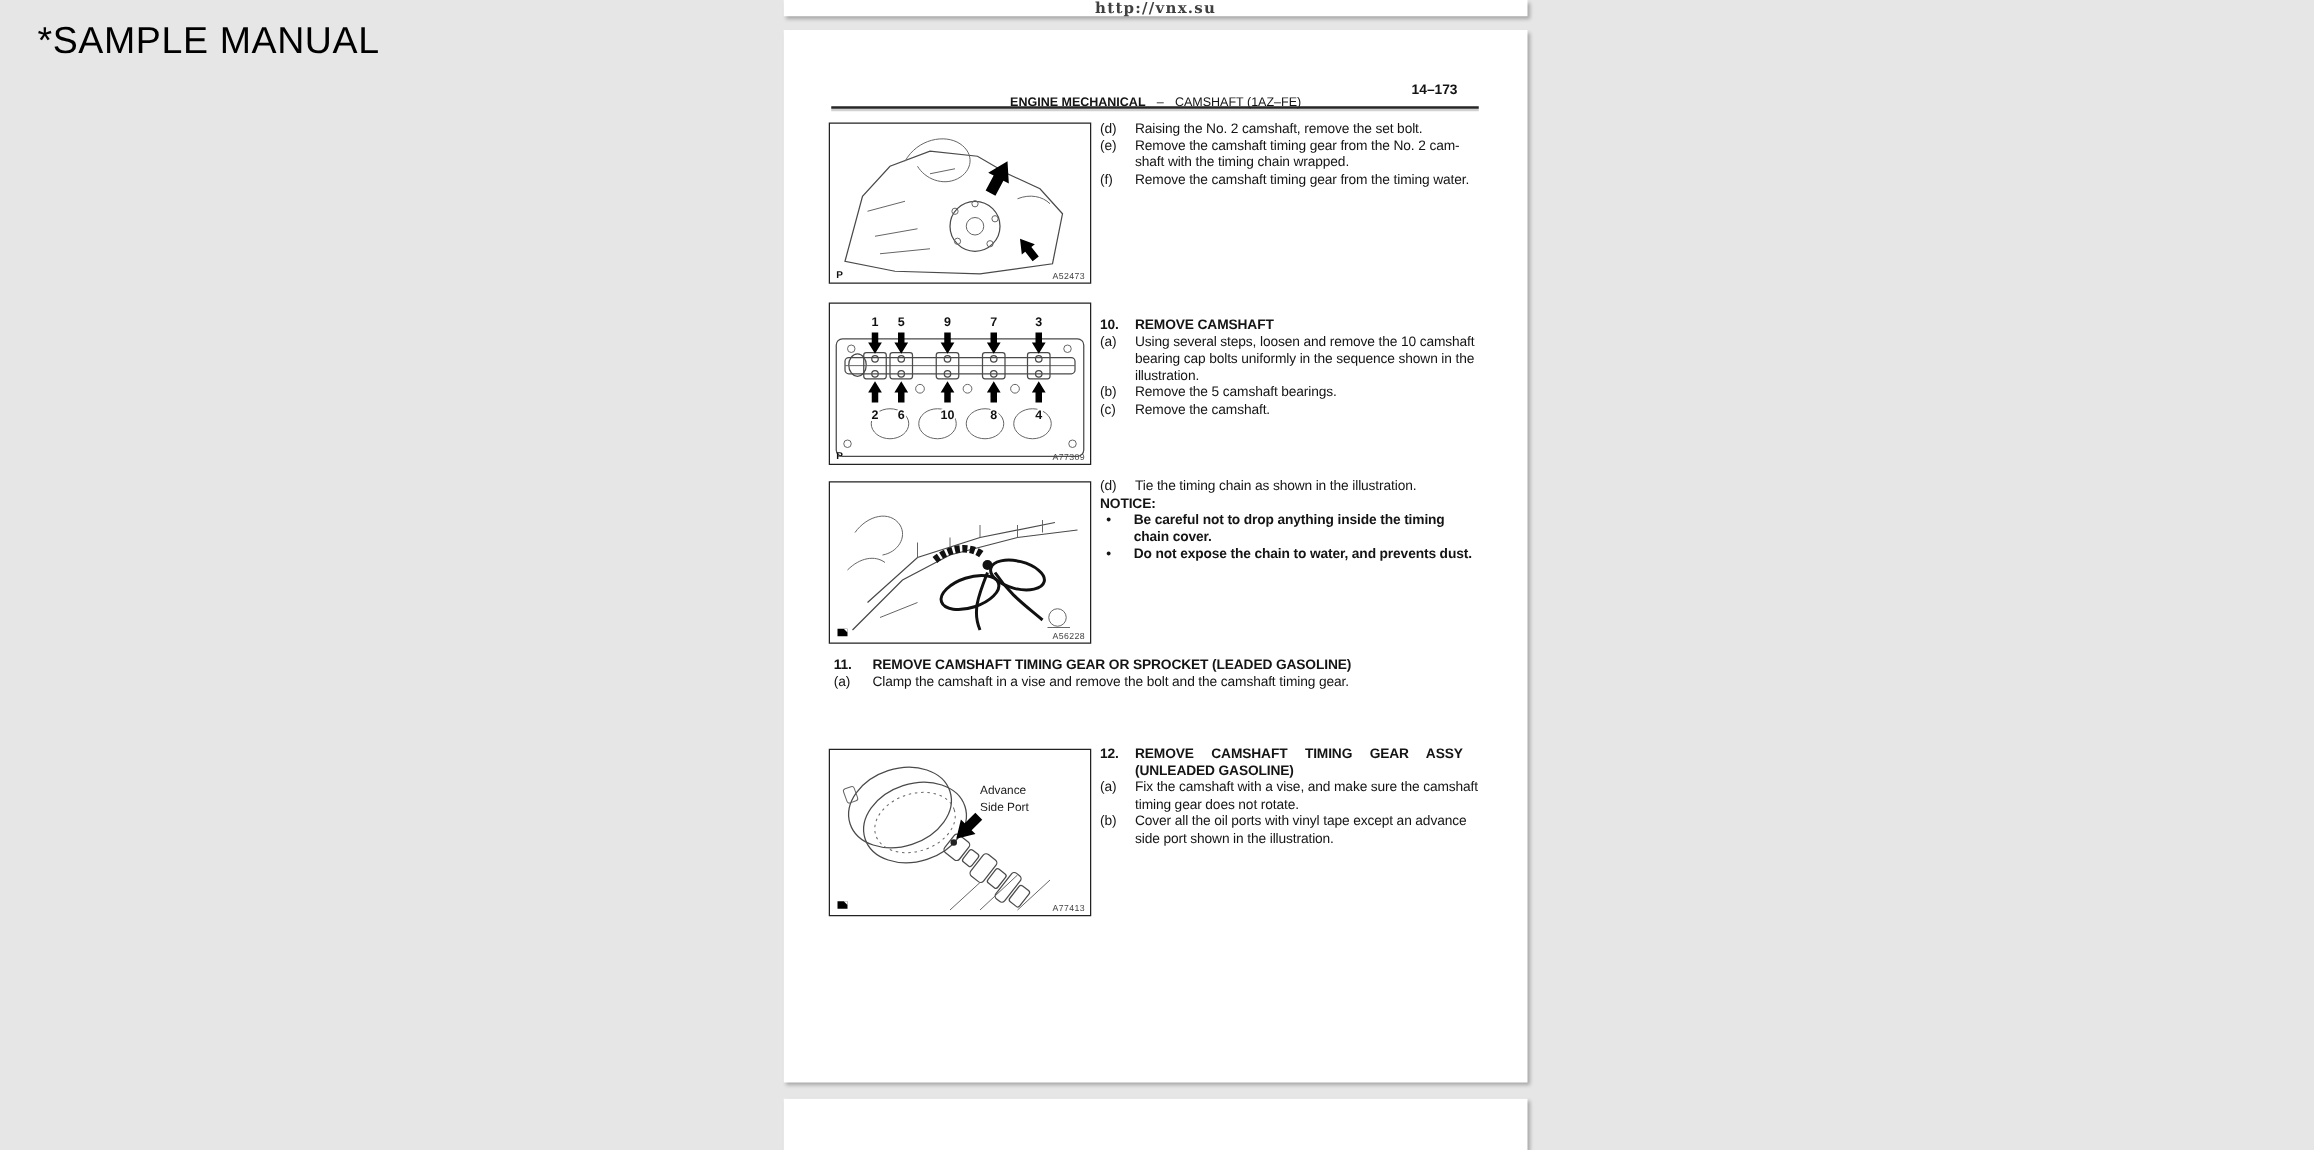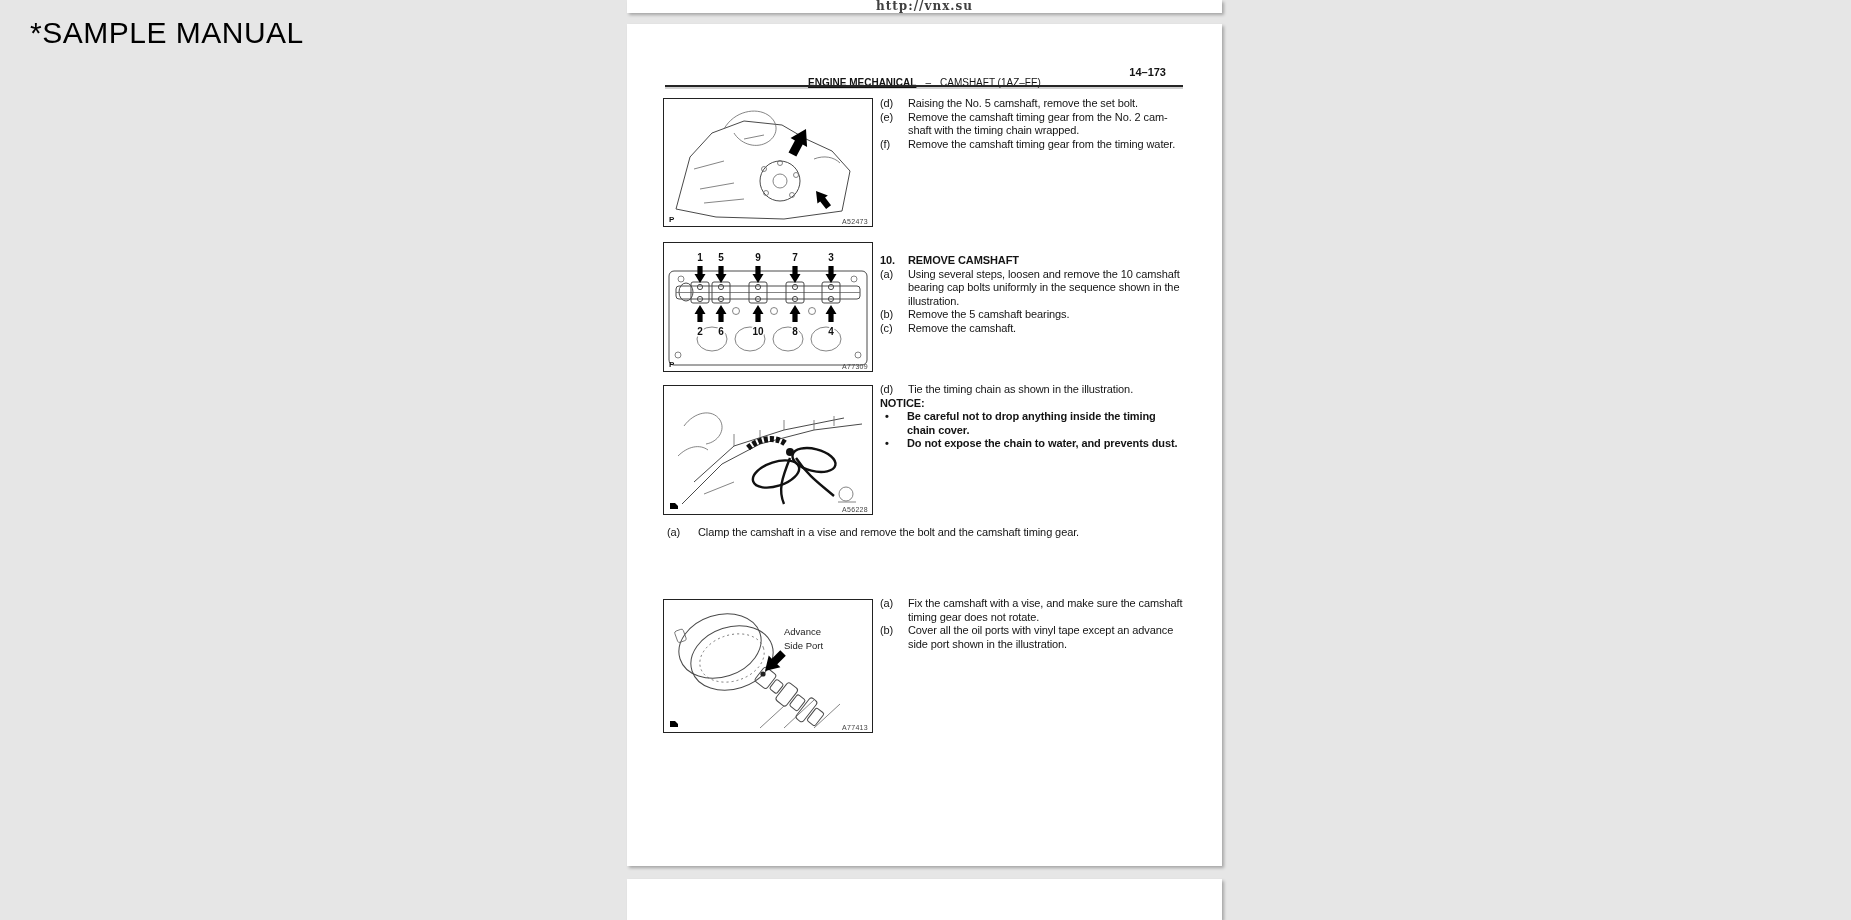--- a/index.html
+++ b/index.html
@@ -29,21 +29,21 @@
 
   
   .pageno{
     position:absolute;top:42px;right:56px;
     font-size:11px;font-weight:bold;
   }
   .runhead{
     position:absolute;top:53px;left:0;width:100%;
     text-align:center;font-size:10px;white-space:pre;
   }
-  .runhead .sec{font-weight:bold;text-decoration:underline;}
+  .runhead .sec{font-weight:bold;}
   .runhead .dash{margin:0 9px;}
   .rule{
     position:absolute;top:61px;left:38px;width:518px;height:2px;
     background:#262626;box-shadow:0 2px 0 rgba(0,0,0,0.18);
   }
 
   
   .fig{
     position:absolute;left:36px;width:210px;border:1px solid #222;
     background:#fff;box-sizing:border-box;
@@ -126,21 +126,21 @@
       <use href="#arw" class="blackfill" transform="translate(142,30) rotate(28) scale(1.7)"></use>
       <use href="#arw" class="blackfill" transform="translate(152,92) rotate(-38) scale(1.2)"></use>
     </svg>
     <span class="corner">P</span>
     <span class="figid">A52473</span>
   </div>
 
   <div class="tcol" style="top:73px;">
     <div class="item">
       <span class="lbl">(d)</span>
-      <span class="txt">Raising the No. 5 camshaft, remove the set bolt.</span>
+      <span class="txt">Raising the No. 2 camshaft, remove the set bolt.</span>
     </div>
     <div class="item">
       <span class="lbl">(e)</span>
       <span class="txt">Remove the camshaft timing gear from the No. 2 cam-
 shaft with the timing chain wrapped.</span>
     </div>
     <div class="item">
       <span class="lbl">(f)</span>
       <span class="txt">Remove the camshaft timing gear from the timing water.</span>
     </div>
@@ -261,20 +261,24 @@
       <span class="txt">Be careful not to drop anything inside the timing
 chain cover.</span>
     </div>
     <div class="bullet">
       <span class="mk">•</span>
       <span class="txt">Do not expose the chain to water, and prevents dust.</span>
     </div>
   </div>
 
   <div class="secwide">
+    <div class="step-head">
+      <span class="num">11.</span>
+      <span class="ttl">REMOVE CAMSHAFT TIMING GEAR OR SPROCKET (LEADED GASOLINE)</span>
+    </div>
     <div class="item">
       <span class="lbl">(a)</span>
       <span class="txt">Clamp the camshaft in a vise and remove the bolt and the camshaft timing gear.</span>
     </div>
   </div>
 
   <div class="fig" style="top:575px;height:134px;">
     <svg viewBox="0 0 208 132">
       <ellipse class="sketch" cx="56" cy="46" rx="42" ry="31" transform="rotate(-18 56 46)"></ellipse>
       <ellipse class="sketch" cx="68" cy="58" rx="42" ry="31" transform="rotate(-18 68 58)"></ellipse>
@@ -292,20 +296,24 @@
       <circle cx="99" cy="74" r="2.6" fill="#222"></circle>
       <use href="#arw" class="blackfill" transform="translate(101,71) rotate(225) scale(1.5)"></use>
       <text class="figann" x="120" y="35">Advance</text>
       <text class="figann" x="120" y="49">Side Port</text>
     </svg>
     <span class="cam-marker"></span>
     <span class="figid">A77413</span>
   </div>
 
   <div class="tcol" style="top:573px;">
+    <div class="step-head">
+      <span class="num">12.</span>
+      <span class="ttl"><span class="ttl-just">REMOVE CAMSHAFT TIMING GEAR ASSY</span><br><span>(UNLEADED GASOLINE)</span></span>
+    </div>
     <div class="item">
       <span class="lbl">(a)</span>
       <span class="txt">Fix the camshaft with a vise, and make sure the camshaft
 timing gear does not rotate.</span>
     </div>
     <div class="item">
       <span class="lbl">(b)</span>
       <span class="txt">Cover all the oil ports with vinyl tape except an advance
 side port shown in the illustration.</span>
     </div>

